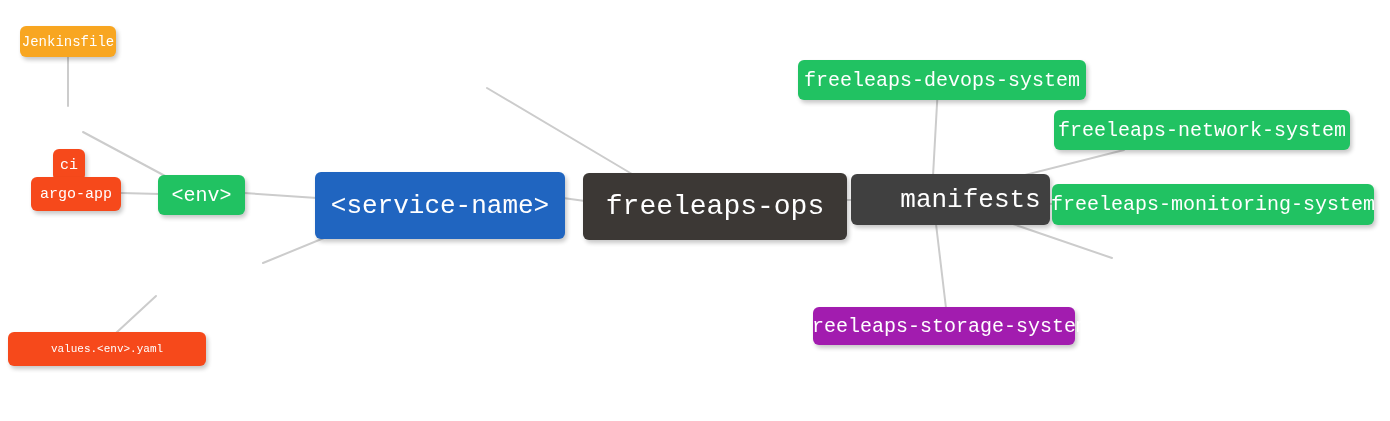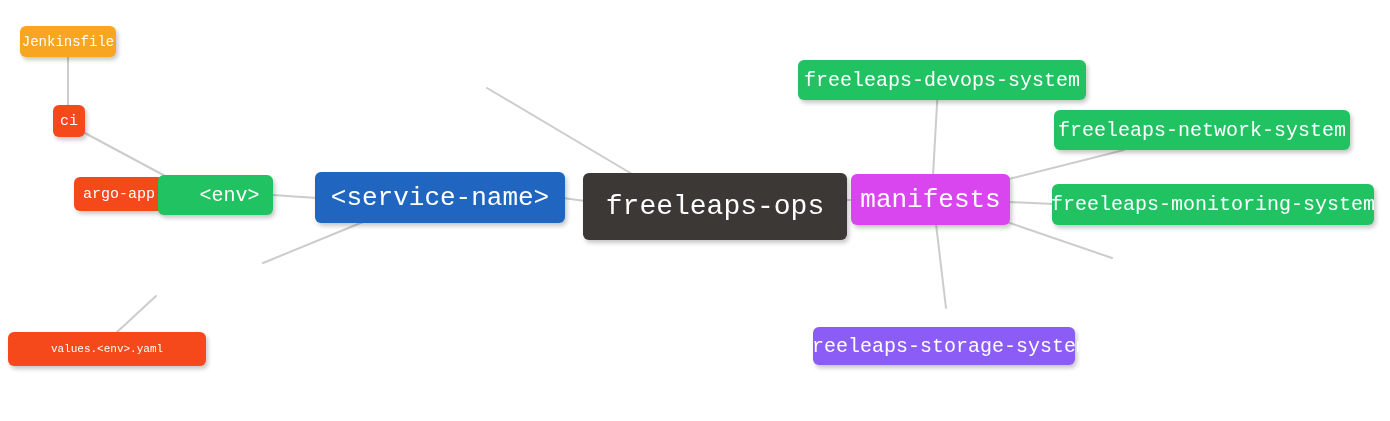--- a/index.html
+++ b/index.html
@@ -32,25 +32,25 @@
     border-radius: 6px;
     box-shadow: 2px 3px 4px rgba(0,0,0,0.22);
     white-space: nowrap;
     cursor: pointer;
     user-select: none;
   }
   
   .n-jenkinsfile { left: 20px;  top: 26px;  width: 96px;  height: 31px; font-size: 14px; }
   .n-ci          { left: 53px;  top: 105px; width: 32px;  height: 32px; font-size: 15px; }
   .n-argo-app    { left: 31px;  top: 177px; width: 90px;  height: 34px; font-size: 15px; }
-  .n-env         { left: 158px; top: 175px; width: 87px;  height: 40px; font-size: 20px; padding-left: 28px; }
+  .n-env         { left: 158px; top: 175px; width: 87px;  height: 40px; font-size: 20px; }
   .n-helm-pkg    { left: 148px; top: 258px; width: 117px; height: 39px; font-size: 21px; }
   .n-values      { left: 8px;   top: 332px; width: 198px; height: 34px; font-size: 11px; }
   .n-fcp         { left: 313px; top: 37px;  width: 260px; height: 51px; font-size: 26px; }
-  .n-service     { left: 315px; top: 172px; width: 250px; height: 51px; font-size: 26px; }
+  .n-service     { left: 315px; top: 172px; width: 250px; height: 67px; font-size: 26px; }
   .n-ops         { left: 583px; top: 173px; width: 264px; height: 67px; font-size: 28px; }
   .n-manifests   { left: 851px; top: 174px; width: 159px; height: 51px; font-size: 26px; }
   .n-devops      { left: 798px; top: 28px;  width: 288px; height: 40px; font-size: 20px; margin-top: 32px; }
   .n-network     { left: 1054px;top: 110px; width: 296px; height: 40px; font-size: 20px; }
   .n-monitoring  { left: 1052px;top: 184px; width: 322px; height: 41px; font-size: 20px; }
   .n-controls    { left: 1037px;top: 257px; width: 261px; height: 36px; font-size: 20px; }
   .n-storage     { left: 813px; top: 307px; width: 262px; height: 38px; font-size: 20px; }
 </style>
 </head>
 <body>
@@ -70,47 +70,47 @@
     <line x1="939" y1="68" x2="933" y2="176"></line>
     <line x1="1009" y1="179" x2="1124" y2="150"></line>
     <line x1="1009" y1="202" x2="1054" y2="204"></line>
     <line x1="1007" y1="222" x2="1112" y2="258"></line>
     <line x1="936" y1="224" x2="946" y2="308"></line>
   </svg>
 
   <div class="node n-jenkinsfile" style="background: rgb(248, 166, 33);">
       <span>Jenkinsfile</span>
     </div>
-  <div class="node n-ci" style="background: rgb(246, 73, 27);">
+  <div class="node n-ci" style="background: rgb(246, 73, 27); margin-top: 44px;">
       <span>ci</span>
     </div>
-  <div class="node n-argo-app" style="background: rgb(246, 73, 27); margin-left: 43px;">
+  <div class="node n-argo-app" style="background: rgb(246, 73, 27);">
       <span>argo-app</span>
     </div>
   <div class="node n-env" style="background: rgb(33, 194, 98);">
       <span>&lt;env&gt;</span>
     </div>
   <div class="node n-values" style="background: rgb(246, 73, 27);">
       <span>values.&lt;env&gt;.yaml</span>
     </div>
   <div class="node n-service" style="background: rgb(32, 101, 192);">
       <span>&lt;service-name&gt;</span>
     </div>
   <div class="node n-ops" style="background: rgb(60, 56, 53);">
       <span>freeleaps-ops</span>
     </div>
-  <div class="node n-manifests" style="background: #d946ef;">
+  <div class="node n-manifests" style="background: #404040; padding-left: 40px;">
       <span>manifests</span>
     </div>
   <div class="node n-devops" style="background: rgb(33, 194, 98);">
       <span>freeleaps-devops-system</span>
     </div>
   <div class="node n-monitoring" style="background: rgb(33, 194, 98);">
       <span>freeleaps-monitoring-system</span>
     </div>
   <div class="node n-network" style="background: rgb(33, 194, 98);">
       <span>freeleaps-network-system</span>
     </div>
-  <div class="node n-storage" style="background: #8b5cf6; margin-top: 20px;">
+  <div class="node n-storage" style="background: #a21caf;">
       <span>freeleaps-storage-system</span>
     </div>
 
 </div>
 
 </body></html>

